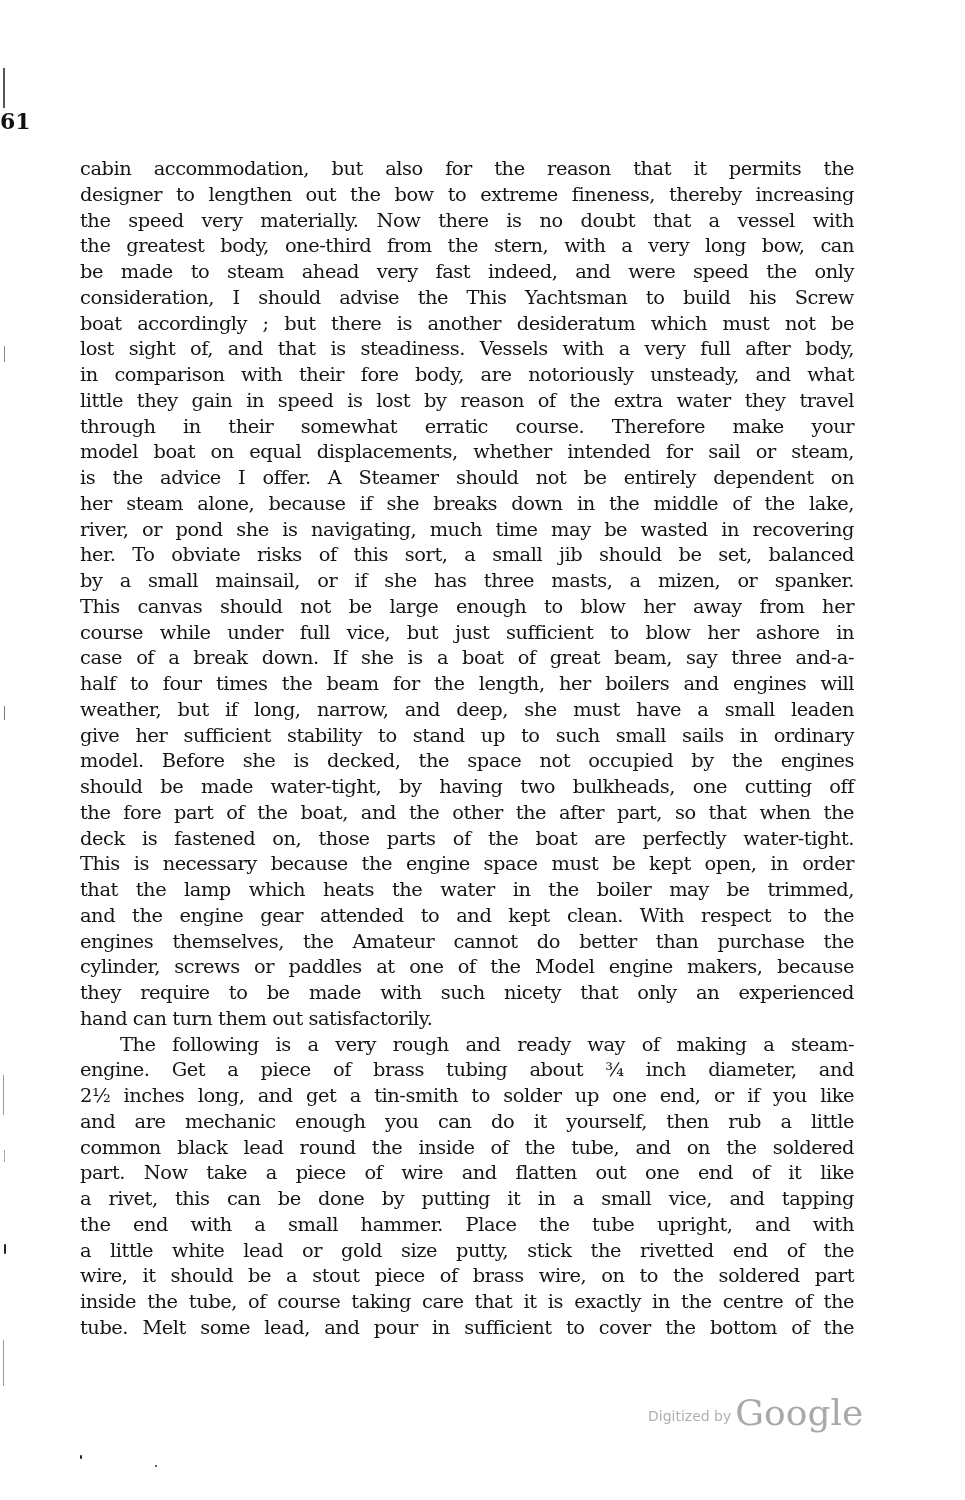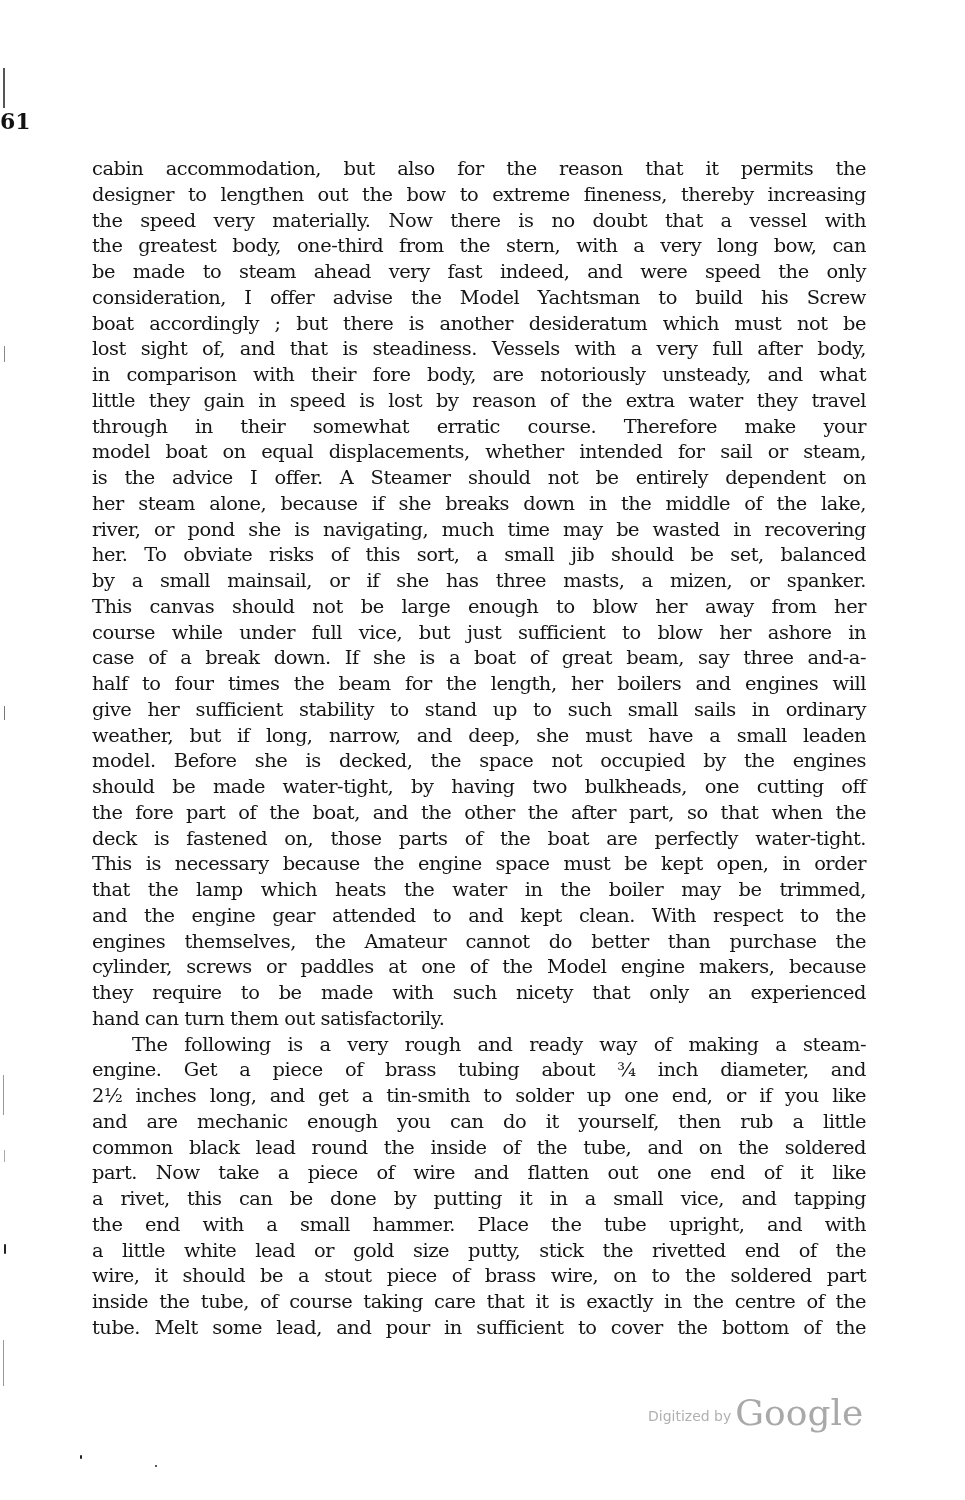--- a/index.html
+++ b/index.html
@@ -2,21 +2,21 @@
 <html><head>
   <meta charset="utf-8">
   <style>
     html, body { margin: 0; padding: 0; background: #ffffff; }
     body { width: 965px; height: 1500px; position: relative; overflow: hidden; }
     .page-number {
       position: absolute; top: 108px; left: 0; width: 965px; text-align: left;
       font-family: "DejaVu Serif", serif; font-size: 22px; font-weight: bold; color: #111;
     }
     .body-text {
-      position: absolute; top: 156px; left: 92px; width: 774px;
+      position: absolute; top: 156px; left: 80px; width: 774px;
       font-family: "DejaVu Serif", serif; font-size: 19.4px; line-height: 25.75px;
       color: #151515; letter-spacing: -0.45px;
     }
     .line {
       display: block; white-space: nowrap; text-align: justify; text-align-last: justify;
       height: 25.75px; overflow: visible;
     }
     .line.last { text-align-last: left; }
     .line.indent { padding-left: 40px; }
     .margin-mark { position: absolute; background: #555; }
@@ -35,38 +35,38 @@
 
 <div class="page-number">61</div>
 
 <div class="body-text">
   <div>
     <span class="line">cabin accommodation, but also for the reason that it permits the</span>
     <span class="line">designer to lengthen out the bow to extreme fineness, thereby increasing</span>
     <span class="line">the speed very materially.  Now there is no doubt that a vessel with</span>
     <span class="line">the greatest body, one-third from the stern, with a very long bow, can</span>
     <span class="line">be made to steam ahead very fast indeed, and were speed the only</span>
-    <span class="line">consideration, I offer advise the Model Yachtsman to build his Screw</span>
+    <span class="line">consideration, I should advise the This Yachtsman to build his Screw</span>
     <span class="line">boat accordingly ; but there is another desideratum which must not be</span>
     <span class="line">lost sight of, and that is steadiness.  Vessels with a very full after body,</span>
     <span class="line">in comparison with their fore body, are notoriously unsteady, and what</span>
     <span class="line">little they gain in speed is lost by reason of the extra water they travel</span>
     <span class="line">through in their somewhat erratic course.  Therefore make your</span>
     <span class="line">model boat on equal displacements, whether intended for sail or steam,</span>
     <span class="line">is the advice I offer.  A Steamer should not be entirely dependent on</span>
     <span class="line">her steam alone, because if she breaks down in the middle of the lake,</span>
     <span class="line">river, or pond she is navigating, much time may be wasted in recovering</span>
     <span class="line">her.  To obviate risks of this sort, a small jib should be set, balanced</span>
     <span class="line">by a small mainsail, or if she has three masts, a mizen, or spanker.</span>
     <span class="line">This canvas should not be large enough to blow her away from her</span>
     <span class="line">course while under full vice, but just sufficient to blow her ashore in</span>
     <span class="line">case of a break down.  If she is a boat of great beam, say three and-a-</span>
     <span class="line">half to four times the beam for the length, her boilers and engines will</span>
+    <span class="line">weather, but if long, narrow, and deep, she must have a small leaden</span>
     <span class="line">give her sufficient stability to stand up to such small sails in ordinary</span>
-    <span class="line">weather, but if long, narrow, and deep, she must have a small leaden</span>
     <span class="line">model.  Before she is decked, the space not occupied by the engines</span>
     <span class="line">should be made water-tight, by having two bulkheads, one cutting off</span>
     <span class="line">the fore part of the boat, and the other the after part, so that when the</span>
     <span class="line">deck is fastened on, those parts of the boat are perfectly water-tight.</span>
     <span class="line">This is necessary because the engine space must be kept open, in order</span>
     <span class="line">that the lamp which heats the water in the boiler may be trimmed,</span>
     <span class="line">and the engine gear attended to and kept clean.  With respect to the</span>
     <span class="line">engines themselves, the Amateur cannot do better than purchase the</span>
     <span class="line">cylinder, screws or paddles at one of the Model engine makers, because</span>
     <span class="line">they require to be made with such nicety that only an experienced</span>

